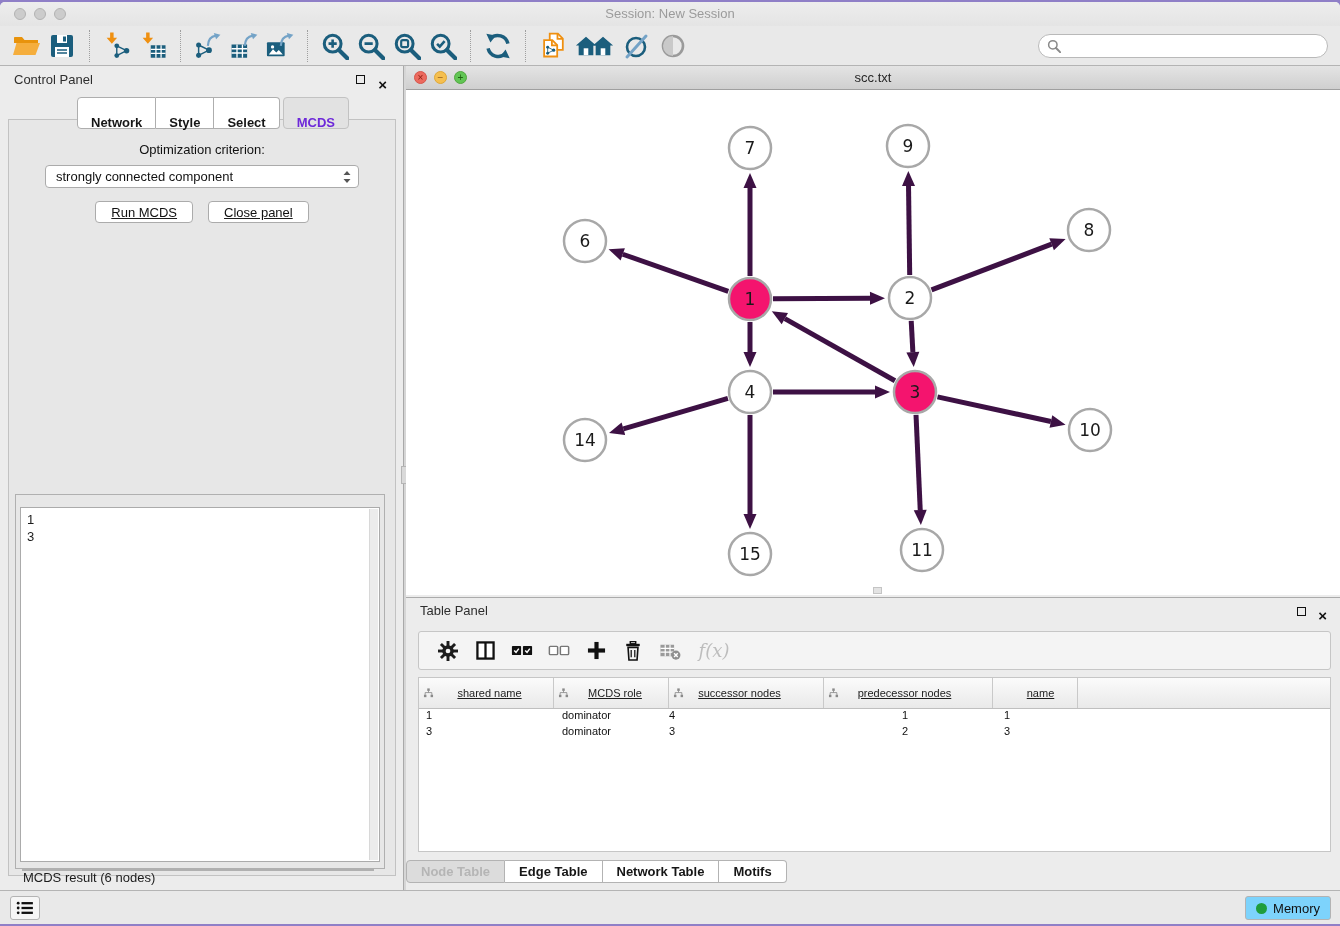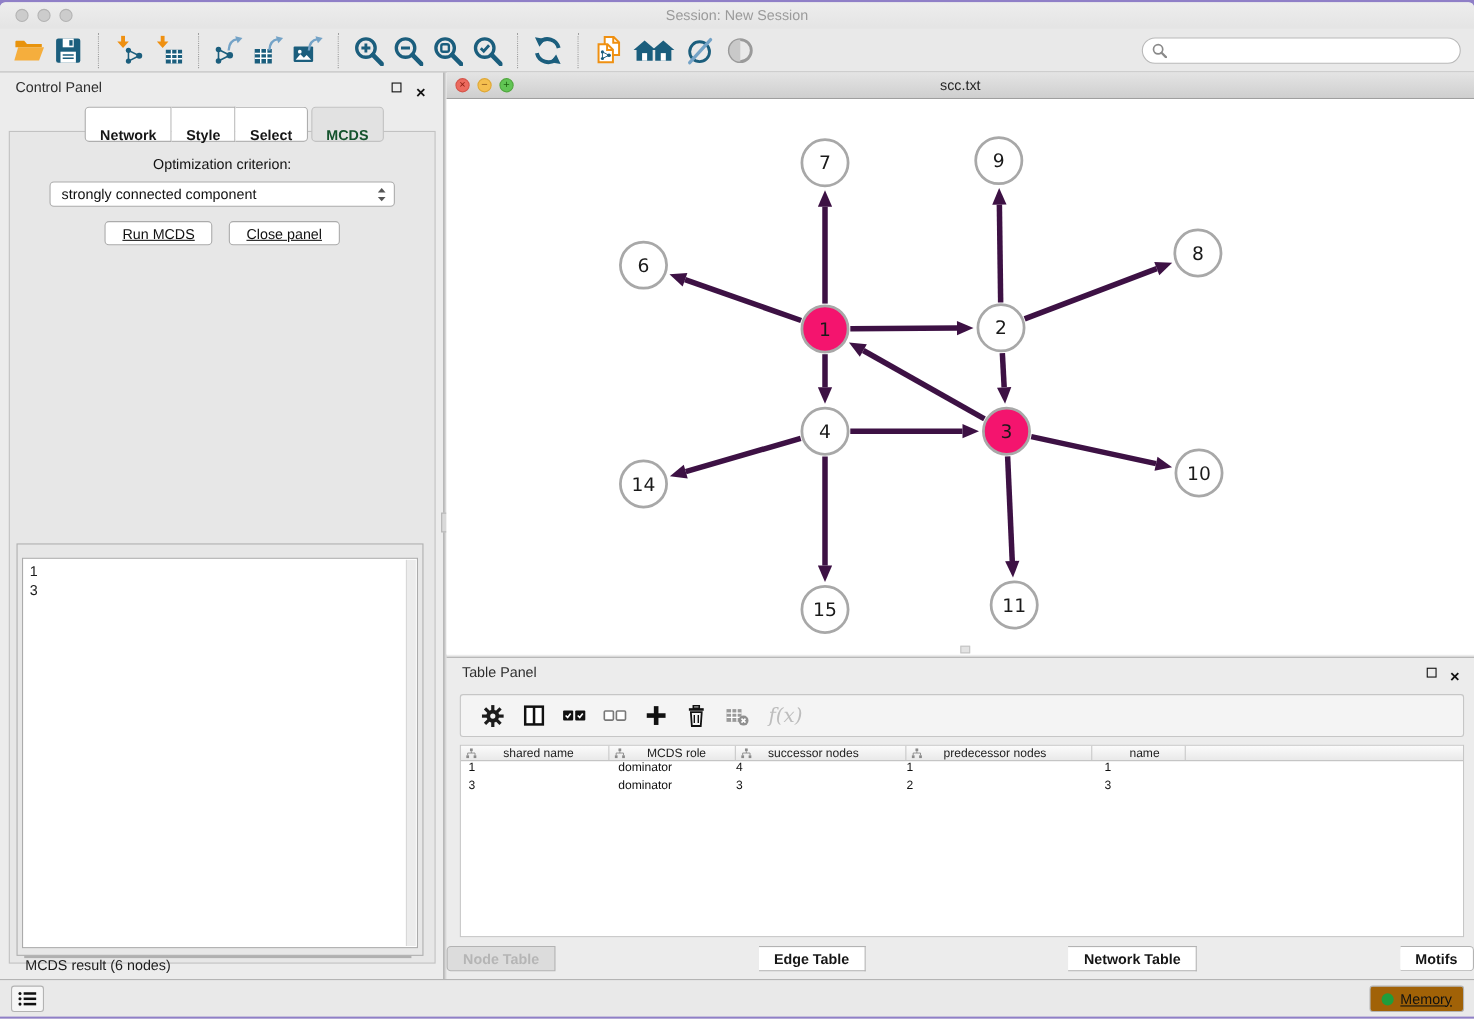--- a/index.html
+++ b/index.html
@@ -43,21 +43,21 @@
   .cp-header { height:28px; line-height:28px; padding-left:14px; color:#2e2e2e; position:relative; }
   .float-ic { position:absolute; width:9px; height:9px; border:1.5px solid #111; top:9px; }
   .close-ic { position:absolute; top:5px; font-weight:bold; font-size:15px; color:#111; cursor:pointer; }
   .cp-header .float-ic{ right:38px; } .cp-header .close-ic{ right:16px; }
   .cp-tabs { position:absolute; left:77px; top:31px; height:23px; display:flex; z-index:2; }
   .ctab { height:22px; line-height:20px; padding:15px 13px; background:#fff; border:1px solid #aeaeae;
           border-left:none; font-weight:600; color:#161616; cursor:pointer; }
   .ctab:first-child { border-left:1px solid #aeaeae; border-radius:4px 0 0 4px; }
   .ctab.pre-last { border-radius:0 4px 4px 0; }
   .ctab.sel { margin-left:3px; border:1px solid #c2c2c2; border-radius:4px;
-              background:#e2e2e2; color:#14532d; height:23px; }
+              background:#e2e2e2; color:#6d28d9; height:23px; }
   .cp-body { position:absolute; left:8px; right:7px; top:53px; bottom:14px; background:var(--panelbg2);
              border:1px solid #c2c2c2; }
   .opt-label { text-align:center; margin-top:22px; color:#111; }
   .dropdown { margin:8px 36px 0 36px; height:23px; background:#fff; border:1px solid #ababab;
               border-radius:4px; display:flex; align-items:center; padding:0 6px 0 10px; cursor:pointer; }
   .dropdown .val { flex:1; color:#111; }
   .dropdown svg { width:10px; height:16px; color:#555; }
   .btnrow { display:flex; justify-content:center; gap:15px; margin-top:13px;text-decoration:underline; }
   .pbtn { height:22px; padding:0 15px; background:#fff; border:1px solid #ababab; border-radius:4px;
           font-size:13px; font-family:inherit; color:#111; cursor:pointer; }
@@ -96,46 +96,46 @@
   .tp-header { height:26px; line-height:26px; padding-left:14px; color:#2e2e2e; position:relative; }
   .tp-header .float-ic { right:34px; } .tp-header .close-ic { right:13px; }
   .tp-toolbar { position:absolute; left:12px; right:9px; top:33px; height:39px; background:#f4f4f4;
                 border:1px solid #c6c6c6; border-radius:3px; display:flex; align-items:center;
                 padding-left:14px; gap:7px; }
   .ttbtn { width:30px; height:30px; border:none; background:transparent; display:flex;
            align-items:center; justify-content:center; cursor:pointer; }
   .fx { font-family:"DejaVu Serif", serif; font-style:italic; font-size:18px; color:#bdbdbd; }
   .ttable { position:absolute; left:12px; right:9px; top:79px; bottom:38px; background:#fff;
             border:1px solid #c6c6c6; overflow:hidden; }
-  .thead { display:flex; height:14px; background:linear-gradient(#fbfbfb,#e9e9e9);
-           border-bottom:1px solid #bfbfbf; }
+  .thead { display:flex; height:31px; background:linear-gradient(#fbfbfb,#e9e9e9);
+           border-bottom:1px solid #bfbfbf;text-decoration:underline; }
   .hcell { position:relative; display:flex; align-items:center; justify-content:center;
            font-size:11px; color:#222; border-right:1px solid #c9c9c9; cursor:pointer; }
   .hcell svg { position:absolute; left:4px; width:11px; height:10px; color:#8a8a8a; }
   .hfill { flex:1; }
   .trow { display:flex; height:16px; font-size:11px; color:#111; }
   .tcell { overflow:hidden; white-space:nowrap; }
   .c0{width:135px; padding-left:7px;} .c1{width:115px; padding-left:8px;}
   .c2{width:155px; text-align:left; padding-right:13px;}
-  .c3{width:169px; text-align:left; padding-right:7px;}
+  .c3{width:169px; text-align:center; padding-right:7px;}
   .c4{width:85px;  padding-left:11px;}
-  .tp-tabs { position:absolute; bottom:7px; left:0; right:0; display:flex; justify-content:space-between;border-radius:11px; }
+  .tp-tabs { position:absolute; bottom:7px; left:0; right:0; display:flex; justify-content:flex-start;border-radius:11px; }
   .btab { height:23px; line-height:21px; padding:0 14px; background:#fff; border:1px solid #b3b3b3;
           border-left:none; font-weight:600; color:#161616; cursor:pointer; }
   .btab:first-child { border-left:1px solid #b3b3b3; border-radius:4px 0 0 4px; }
   .btab:last-child { border-radius:0 4px 4px 0; }
   .btab.sel { background:#dcdcdc; color:#b5b5b5; }
 
   
   .statusbar { position:absolute; bottom:0; left:0; right:0; height:34px; background:#e9e9e9;
                border-top:1px solid #b4b4b4; }
   .sbtn { position:absolute; top:5px; height:24px; background:#f6f6f6; border:1px solid #b3b3b3;
           border-radius:3px; display:flex; align-items:center; cursor:pointer; font-family:inherit; }
   .sbtn.left { left:10px; width:30px; justify-content:center; }
-  .sbtn.right { right:9px; padding:0 10px; gap:6px; background:#a16207; font-size:13px; color:#111;text-decoration:underline; }
+  .sbtn.right { right:9px; padding:0 10px; gap:6px; background:#7dd3fc; font-size:13px; color:#111; }
   .gdot { width:11px; height:11px; border-radius:50%; background:#1f9d3c; }
 </style>
 </head>
 <body>
 
 <svg width="0" height="0" style="position:absolute">
   <defs>
     <symbol id="sym-share" viewBox="0 0 24 24">
       <g stroke="currentColor" stroke-width="2">
           <path d="M5 5L19 12M5 19L19 12M5 5v14" fill="none"></path>

